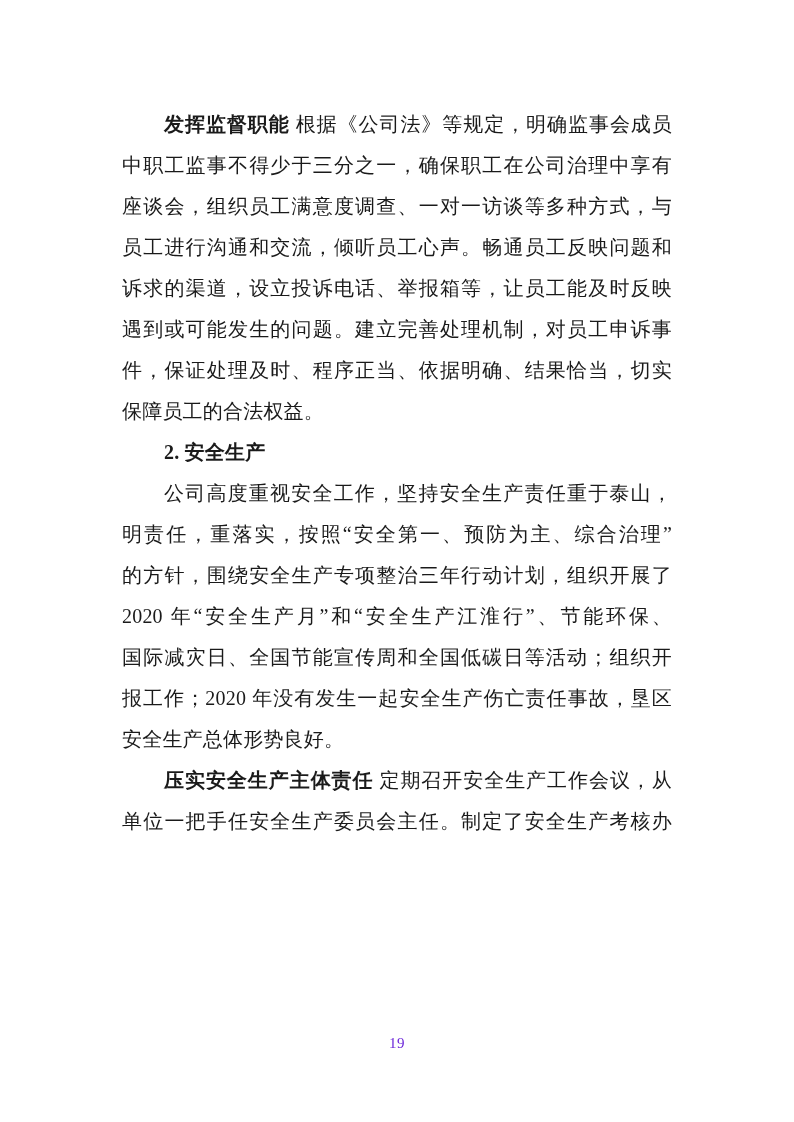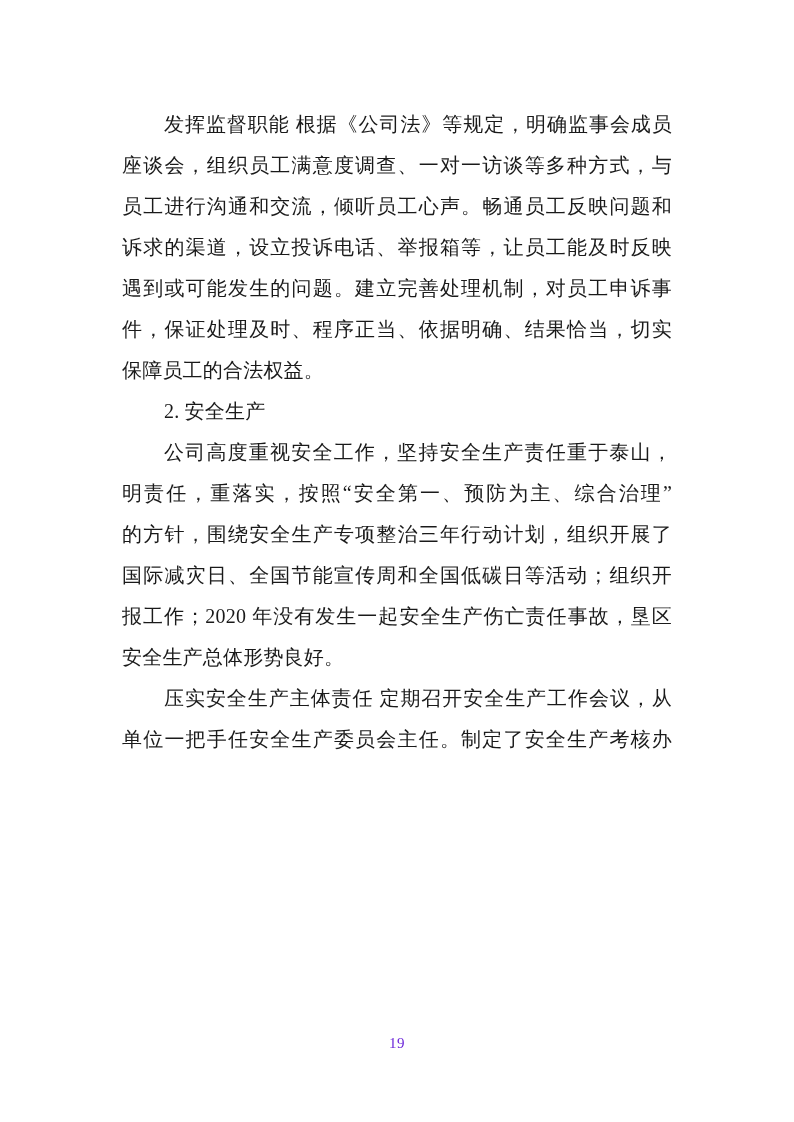--- a/index.html
+++ b/index.html
@@ -37,50 +37,52 @@
     overflow: hidden;
   }
   .line.para-end {
     text-align: right;
     text-align-last: left;
   }
   .line.indent {
     text-indent: 42px;
   }
   .run.bold {
-    font-weight: 400;
+    font-weight: 700;
   }
   .page-number {
     position: absolute;
     top: 1032px;
     left: 0;
     width: 100%;
     text-align: center;
     font-size: 15px;
     line-height: 22px;
     color: #6d28d9;
     letter-spacing: 0.5px;
   }
 </style>
 </head>
 <body>
 
 <div class="page">
   <div class="content">
       <div class="line indent"><span class="run bold">发挥监督职能</span><span class="run"> 根据《公司法》等规定，明确监事会成员</span></div>
+      <div class="line"><span class="run">中职工监事不得少于三分之一，确保职工在公司治理中享有</span></div>
       <div class="line"><span class="run">座谈会，组织员工满意度调查、一对一访谈等多种方式，与</span></div>
       <div class="line"><span class="run">员工进行沟通和交流，倾听员工心声。畅通员工反映问题和</span></div>
       <div class="line"><span class="run">诉求的渠道，设立投诉电话、举报箱等，让员工能及时反映</span></div>
       <div class="line"><span class="run">遇到或可能发生的问题。建立完善处理机制，对员工申诉事</span></div>
       <div class="line"><span class="run">件，保证处理及时、程序正当、依据明确、结果恰当，切实</span></div>
       <div class="line para-end"><span class="run">保障员工的合法权益。</span></div>
       <div class="line indent para-end"><span class="run bold">2. 安全生产</span></div>
       <div class="line indent"><span class="run">公司高度重视安全工作，坚持安全生产责任重于泰山，</span></div>
       <div class="line"><span class="run">明责任，重落实，按照“安全第一、预防为主、综合治理”</span></div>
       <div class="line"><span class="run">的方针，围绕安全生产专项整治三年行动计划，组织开展了</span></div>
+      <div class="line"><span class="run">2020 年“安全生产月”和“安全生产江淮行”、节能环保、</span></div>
       <div class="line"><span class="run">国际减灾日、全国节能宣传周和全国低碳日等活动；组织开</span></div>
       <div class="line"><span class="run">报工作；2020 年没有发生一起安全生产伤亡责任事故，垦区</span></div>
       <div class="line para-end"><span class="run">安全生产总体形势良好。</span></div>
       <div class="line indent"><span class="run bold">压实安全生产主体责任</span><span class="run"> 定期召开安全生产工作会议，从</span></div>
       <div class="line"><span class="run">单位一把手任安全生产委员会主任。制定了安全生产考核办</span></div>
     </div>
   <div class="page-number">19</div>
 </div>
 
 </body></html>

